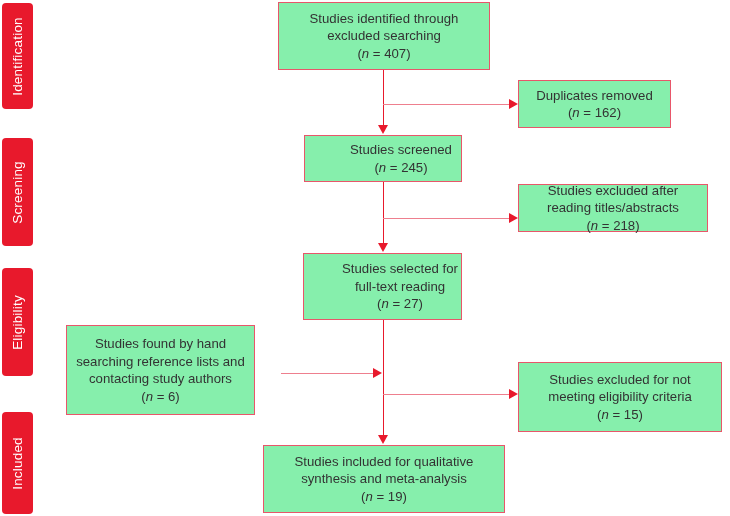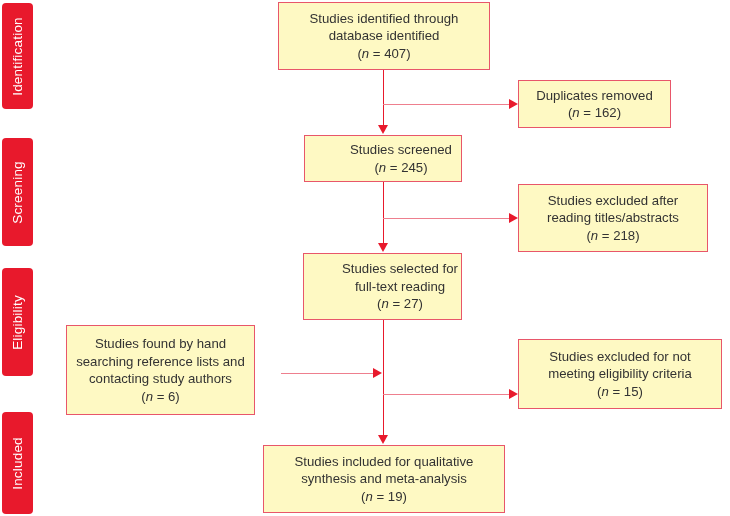--- a/index.html
+++ b/index.html
@@ -30,21 +30,21 @@
     font-size: 13.5px;
     letter-spacing: .2px;
     white-space: nowrap;
     transform: rotate(-90deg);
   }
 
   
   .flow-box {
     position: absolute;
     box-sizing: border-box;
-    background: #fef9c3;
+    background: #86efac;
     border: 1.6px solid #E8566A;
     display: flex;
     flex-direction: column;
     align-items: center;
     justify-content: center;
     text-align: center;
     color: #333333;
     font-size: 13.2px;
     line-height: 17.5px;
   }
@@ -113,54 +113,54 @@
   <div class="arrow-down" style="left:377.5px; top:435px;"></div>
 
   <div class="hline" style="left:281px; top:373px; width:93px;"></div>
   <div class="arrow-right" style="left:373px; top:367.5px;"></div>
 
   <div class="hline" style="left:383px; top:394px; width:128px;"></div>
   <div class="arrow-right" style="left:509px; top:388.5px;"></div>
 
   <div class="flow-box" style="left:278px; top:2px; width:212px; height:68px;">
     <span class="ln">Studies identified through</span>
-    <span class="ln">database identified</span>
+    <span class="ln">excluded searching</span>
     <span class="nline"><span>(</span><i>n</i><span> = 407)</span></span>
   </div>
 
   <div class="flow-box" style="left:518px; top:80px; width:153px; height:48px;">
     <span class="ln">Duplicates removed</span>
     <span class="nline"><span>(</span><i>n</i><span> = 162)</span></span>
   </div>
 
   <div class="flow-box" style="left:304px; top:135px; width:158px; height:47px;padding-left:36px;">
     <span class="ln">Studies screened</span>
     <span class="nline"><span>(</span><i>n</i><span> = 245)</span></span>
   </div>
 
-  <div class="flow-box" style="left:518px; top:184px; width:190px; height:68px;">
+  <div class="flow-box" style="left:518px; top:184px; width:190px; height:48px;">
     <span class="ln">Studies excluded after</span>
     <span class="ln">reading titles/abstracts</span>
     <span class="nline"><span>(</span><i>n</i><span> = 218)</span></span>
   </div>
 
   <div class="flow-box" style="left:303px; top:253px; width:159px; height:67px;padding-left:35px;">
     <span class="ln">Studies selected for</span>
     <span class="ln">full-text reading</span>
     <span class="nline"><span>(</span><i>n</i><span> = 27)</span></span>
   </div>
 
   <div class="flow-box" style="left:66px; top:325px; width:189px; height:90px;">
     <span class="ln">Studies found by hand</span>
     <span class="ln">searching reference lists and</span>
     <span class="ln">contacting study authors</span>
     <span class="nline"><span>(</span><i>n</i><span> = 6)</span></span>
   </div>
 
-  <div class="flow-box" style="left:518px; top:339px; width:204px; height:70px;">
+  <div class="flow-box" style="left:518px; top:362px; width:204px; height:70px;">
     <span class="ln">Studies excluded for not</span>
     <span class="ln">meeting eligibility criteria</span>
     <span class="nline"><span>(</span><i>n</i><span> = 15)</span></span>
   </div>
 
   <div class="flow-box" style="left:263px; top:445px; width:242px; height:68px;">
     <span class="ln">Studies included for qualitative</span>
     <span class="ln">synthesis and meta-analysis</span>
     <span class="nline"><span>(</span><i>n</i><span> = 19)</span></span>
   </div>

